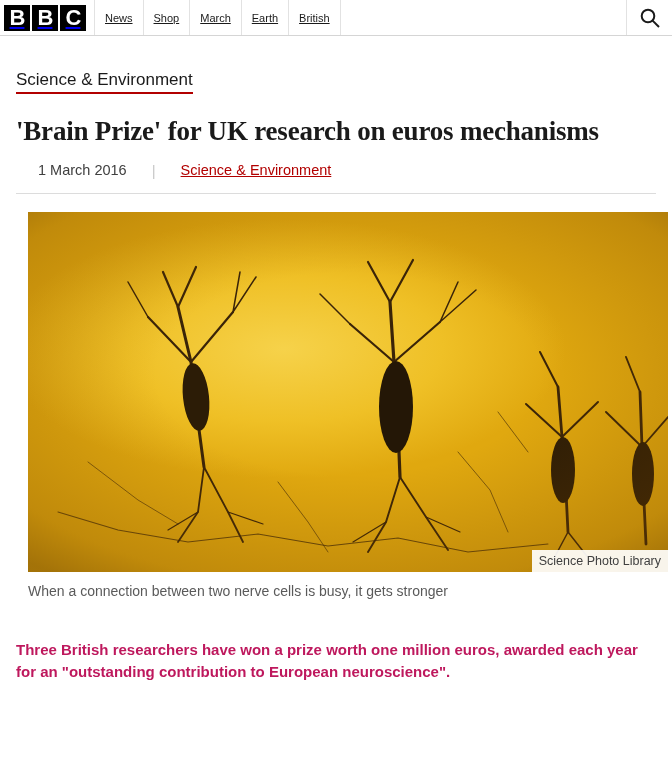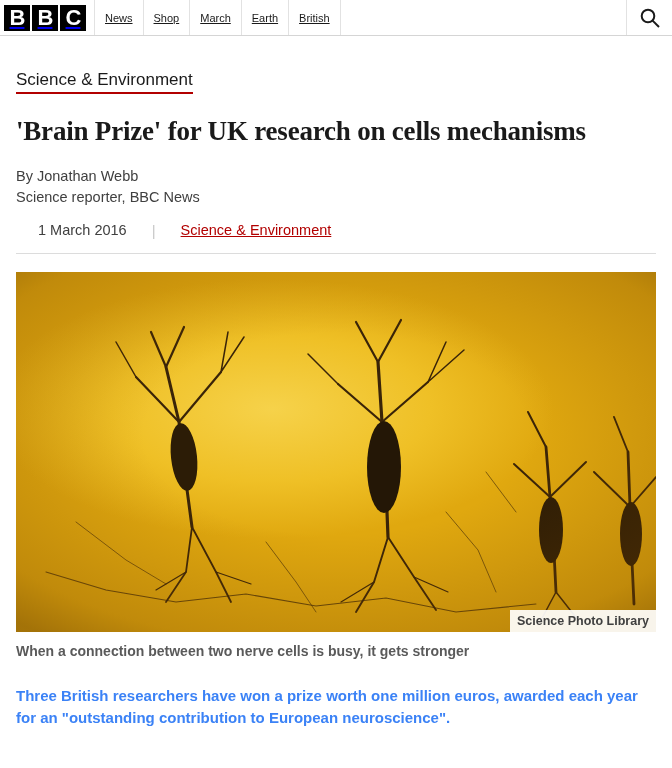--- a/index.html
+++ b/index.html
@@ -106,23 +106,22 @@
     color: #b20000;
   }
   .rule {
     margin: 14px 0 0 0;
     border: 0;
     border-top: 1px solid #dcdcdc;
   }
 
   
   figure {
-    margin: 18px 0 0 0;
+    margin: 18px 0 0 12px;
     position: relative;
-    font-weight: bold;
   }
   .photo {
     position: relative;
     width: 640px;
     height: 360px;
     overflow: hidden;
     background: #e0a412;
   }
   .photo-bg {
     position: absolute;
@@ -145,25 +144,25 @@
     font-size: 12.5px;
     padding: 4px 7px;
   }
   figcaption {
     font-size: 14px;
     color: #5a5a5a;
     margin-top: 11px;
   }
 
   .intro {
-    margin-top: 26px;
+    margin-top: 40px;
     font-size: 15px;
     font-weight: bold;
     line-height: 1.5;
-    color: #3b82f6;
+    color: #be185d;
   }
 </style>
 </head>
 <body>
 
 <div class="masthead">
   <a class="bbc-logo" href="#">
     <span class="bbc-block">B</span>
     <span class="bbc-block">B</span>
     <span class="bbc-block">C</span>
@@ -181,26 +180,22 @@
       <circle cx="9" cy="9" r="6.3" fill="none" stroke="#1a1a1a" stroke-width="2"></circle>
       <line x1="13.6" y1="13.6" x2="20" y2="20" stroke="#1a1a1a" stroke-width="2"></line>
     </svg>
   </div>
 </div>
 
 <div class="article">
 
   <a class="section-link" href="#">Science &amp; Environment</a>
 
-  <h1 class="headline">'Brain Prize' for UK research on cells mechanisms</h1>
-
-  <div class="byline">
-    <div>By Jonathan Webb</div>
-    <div>Science reporter, BBC News</div>
-  </div>
+  <h1 class="headline">'Brain Prize' for UK research on euros mechanisms</h1>
+
 
   <div class="meta">
     <span>1 March 2016</span>
     <span class="divider">|</span>
     <a class="meta-section" href="#">Science &amp; Environment</a>
   </div>
 
   <hr class="rule">
 
   <figure>

